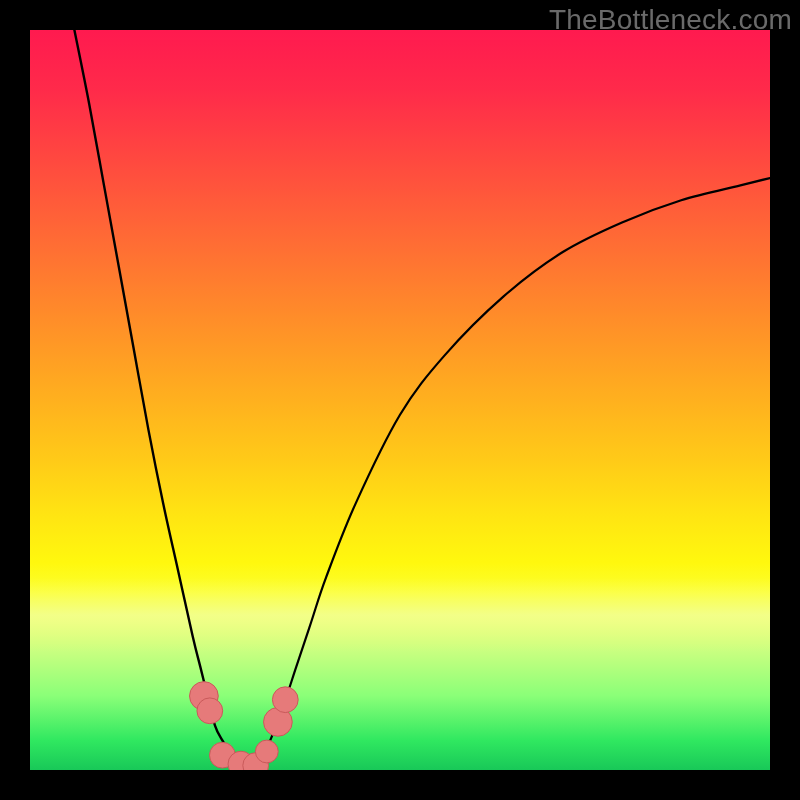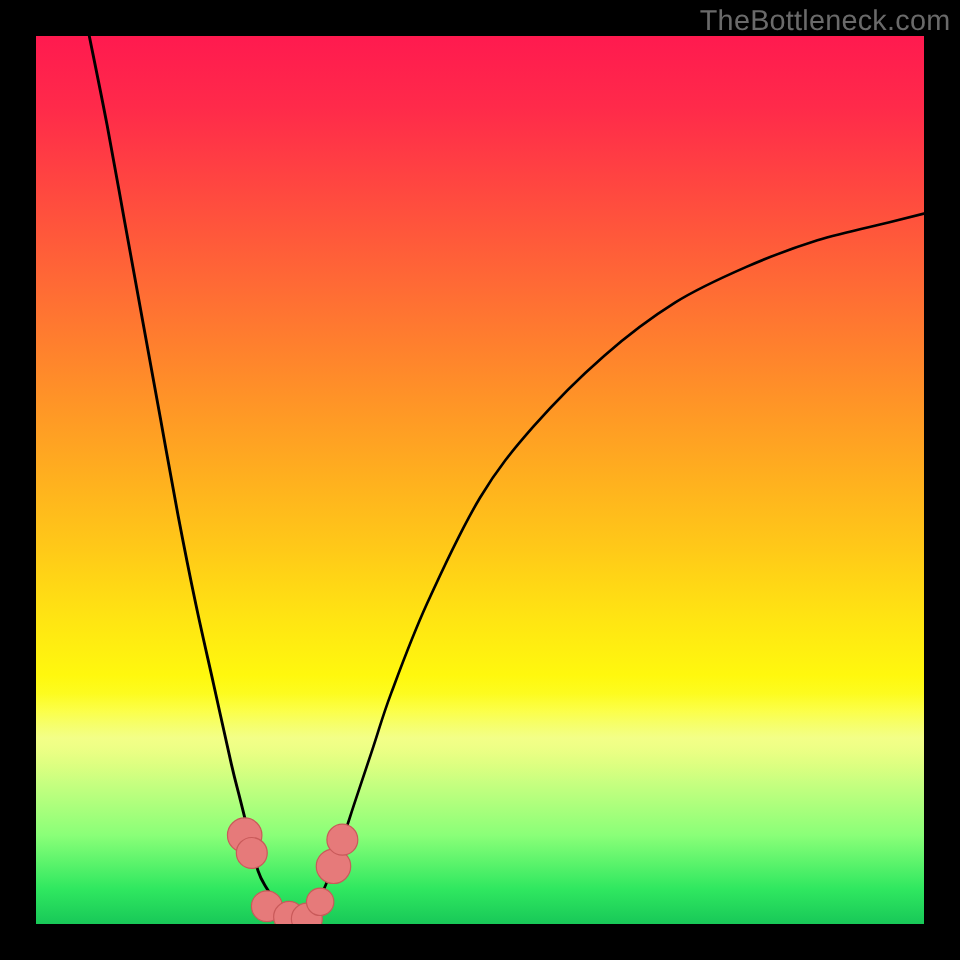--- a/index.html
+++ b/index.html
@@ -54,21 +54,21 @@
   }
   svg.curve {
     position: absolute;
     inset: 0;
   }
   .watermark {
     position: absolute;
     top: 4px;
     right: 8px;
     color: #6a6a6a;
-    font-size: 24px;
+    font-size: 28px;
     letter-spacing: 0.2px;
     font-weight: 400;
     user-select: none;
   }
 </style>
 </head>
 <body>
 
 <div class="watermark">TheBottleneck.com</div>
 

